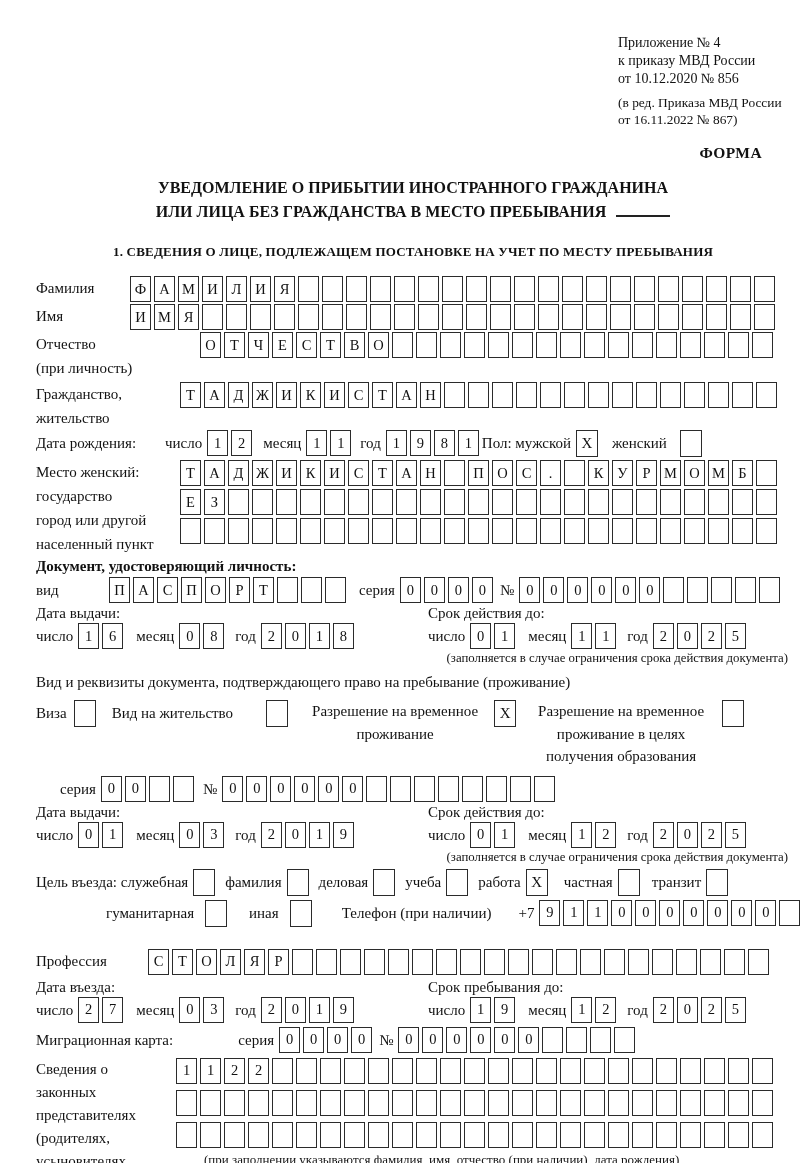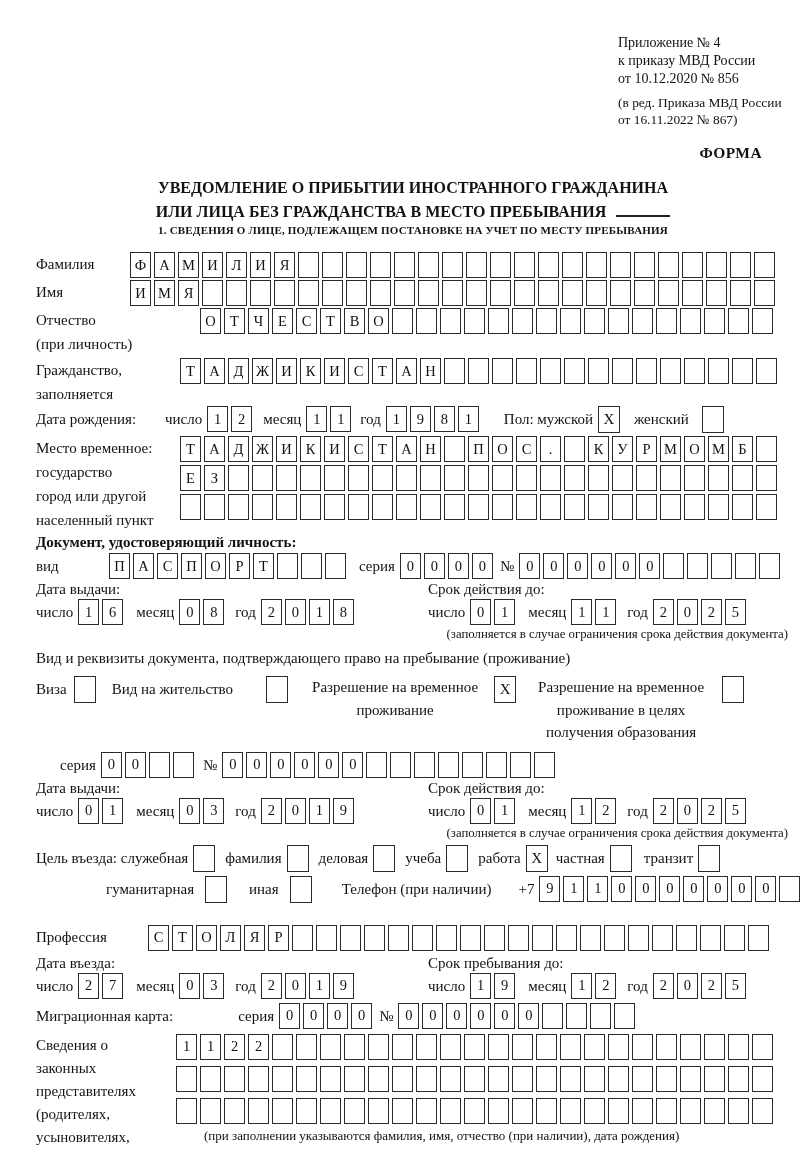--- a/index.html
+++ b/index.html
@@ -6,21 +6,21 @@
   .page{
     width:800px;height:1163px;box-sizing:border-box;overflow:hidden;
     padding:34px 10px 0 36px;position:relative;color:#121212;
     font-family:"Liberation Serif","DejaVu Serif",serif;
   }
   .appendix{margin-left:582px;font-size:14px;line-height:1.3;}
   .appendix .rev{margin-top:5px;font-size:13.4px;}
   .forma{text-align:right;font-weight:bold;font-size:15.5px;margin:16px 28px 0 0;letter-spacing:.4px;}
   .title{text-align:center;font-weight:bold;font-size:16px;line-height:1.5;margin-top:14px;}
   .uline{display:inline-block;width:54px;border-bottom:2px solid #222;height:14px;margin-left:10px;}
-  .sec-heading{font-weight:bold;font-size:11px;text-align:center;letter-spacing:.2px;}
+  .sec-heading{font-weight:bold;font-size:13px;text-align:center;margin-top:20px;letter-spacing:.2px;}
   .frow{display:flex;align-items:flex-start;margin-top:2px;font-size:15px;}
   .lbl{flex:none;line-height:24px;}
   .lbl2{flex:none;line-height:24px;}
   .cells{display:flex;flex:none;}
   .cell{
     flex:none;width:21px;height:26px;margin-right:3px;box-sizing:border-box;
     border:1.6px solid #2b2b2b;display:flex;align-items:center;justify-content:center;
     font-size:14.5px;
   }
   .cbx{
@@ -159,21 +159,21 @@
         <span class="cell"></span>
         <span class="cell"></span>
         <span class="cell"></span>
         <span class="cell"></span>
       </span>
   </div>
 
   <div class="frow">
     <span class="lbl2" style="width:144px">
       <span>Гражданство,</span><br>
-      <span>заполняется</span>
+      <span>жительство</span>
     </span>
     <span class="cells">
         <span class="cell">Т</span>
         <span class="cell">А</span>
         <span class="cell">Д</span>
         <span class="cell">Ж</span>
         <span class="cell">И</span>
         <span class="cell">К</span>
         <span class="cell">И</span>
         <span class="cell">С</span>
@@ -209,29 +209,29 @@
         <span class="cell">1</span>
         <span class="cell">1</span>
       </span>
     <span class="dlbl" style="margin-left:6px">год</span>
     <span class="cells">
         <span class="cell">1</span>
         <span class="cell">9</span>
         <span class="cell">8</span>
         <span class="cell">1</span>
       </span>
-    <span class="dlbl" style="margin-left:22px">Пол: мужской</span>
+    <span class="dlbl" style="margin-left:0">Пол: мужской</span>
     <span class="cbx">X</span>
     <span class="dlbl" style="margin-left:14px">женский</span>
     <span class="cbx" style="margin-left:8px"></span>
   </div>
 
   <div class="frow" style="margin-top:3px">
     <span class="lbl2" style="width:144px;line-height:24px">
-      <span>Место временное:</span><br>
+      <span>Место женский:</span><br>
       <span>государство</span><br>
       <span>город или другой</span><br>
       <span>населенный пункт</span>
     </span>
     <span class="stack">
       <span class="cells">
           <span class="cell">Т</span>
           <span class="cell">А</span>
           <span class="cell">Д</span>
           <span class="cell">Ж</span>
@@ -502,21 +502,21 @@
     <span class="dlbl">Цель въезда: служебная</span>
     <span class="cbx"></span>
     <span class="dlbl" style="margin-left:10px">фамилия</span>
     <span class="cbx"></span>
     <span class="dlbl" style="margin-left:10px">деловая</span>
     <span class="cbx"></span>
     <span class="dlbl" style="margin-left:10px">учеба</span>
     <span class="cbx"></span>
     <span class="dlbl" style="margin-left:10px">работа</span>
     <span class="cbx">X</span>
-    <span class="dlbl" style="margin-left:8px">частная</span>
+    <span class="dlbl" style="margin-left:16px">частная</span>
     <span class="cbx"></span>
     <span class="dlbl" style="margin-left:12px">транзит</span>
     <span class="cbx"></span>
   </div>
 
   <div class="frow" style="margin-top:4px">
     <span class="dlbl" style="margin-left:70px">гуманитарная</span>
     <span class="cbx" style="margin-left:6px"></span>
     <span class="dlbl" style="margin-left:22px">иная</span>
     <span class="cbx" style="margin-left:6px"></span>

